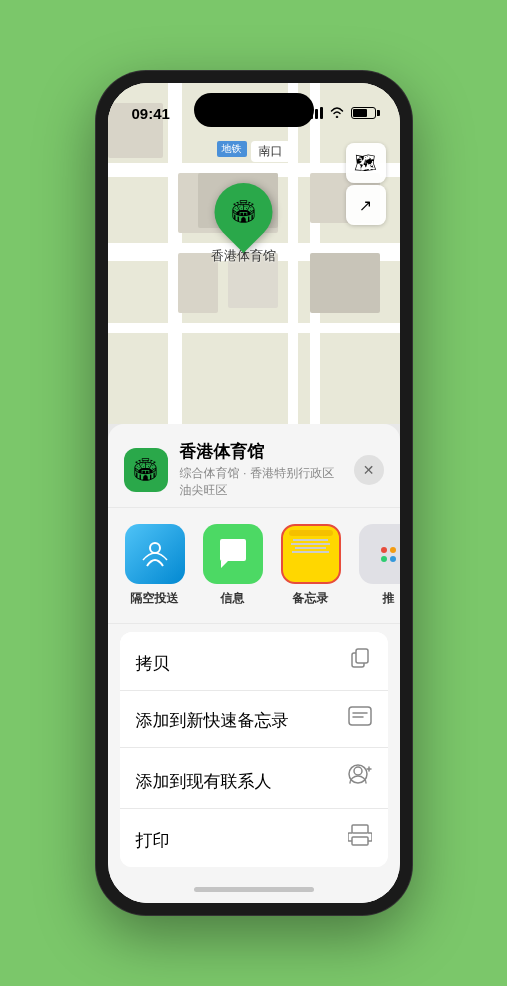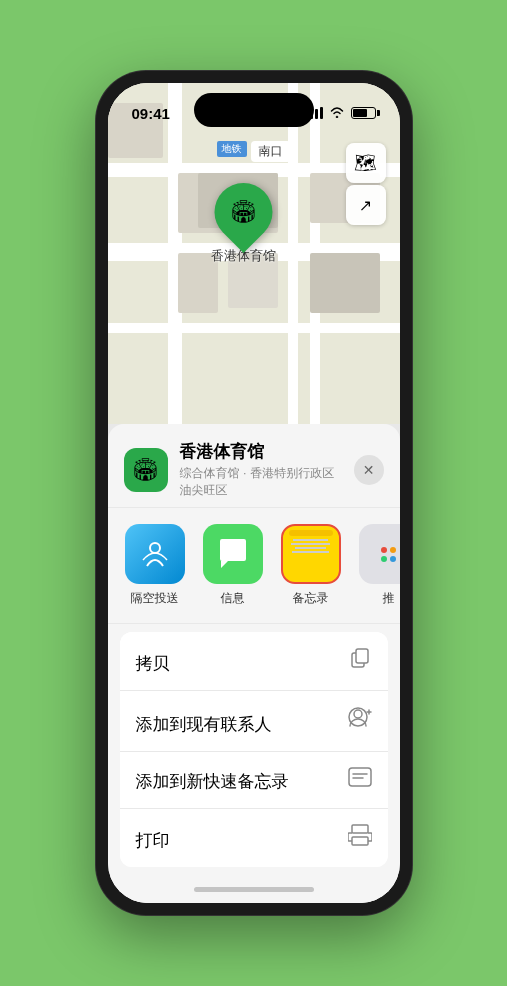--- a/index.html
+++ b/index.html
@@ -332,20 +332,21 @@
 
     .action-icon.more {
       background: #c8c8cc;
       font-size: 20px;
     }
 
     .action-label {
       font-size: 12px;
       color: #333;
       text-align: center;
+      font-weight: bold;
     }
 
     
     .menu-list {
       background: #fff;
       margin: 0;
       border-radius: 12px;
       margin: 8px 12px;
       overflow: hidden;
     }
@@ -531,44 +532,44 @@
           <span class="menu-item-icon">
             <svg width="22" height="22" viewBox="0 0 22 22" fill="none">
               <rect x="2" y="6" width="12" height="14" rx="2" stroke="#888" stroke-width="1.5"></rect>
               <rect x="6" y="2" width="12" height="14" rx="2" stroke="#888" stroke-width="1.5" fill="white"></rect>
             </svg>
           </span>
         </div>
 
 
         <div class="menu-item">
+          <span class="menu-item-text">添加到新快速备忘录</span>
+          <span class="menu-item-icon">
+            <svg width="24" height="20" viewBox="0 0 24 20" fill="none">
+              <rect x="1" y="1" width="22" height="18" rx="3" stroke="#888" stroke-width="1.5"></rect>
+              <line x1="5" y1="7" x2="19" y2="7" stroke="#888" stroke-width="1.5" stroke-linecap="round"></line>
+              <line x1="5" y1="11" x2="15" y2="11" stroke="#888" stroke-width="1.5" stroke-linecap="round"></line>
+            </svg>
+          </span>
+        </div>
+
+        <div class="menu-item">
           <span class="menu-item-text">添加到现有联系人</span>
           <span class="menu-item-icon">
             <svg width="24" height="24" viewBox="0 0 24 24" fill="none">
               <circle cx="10" cy="8" r="4" stroke="#888" stroke-width="1.5"></circle>
               <path d="M2 20 C2 16 6 13 10 13 C14 13 18 16 18 20" stroke="#888" stroke-width="1.5" stroke-linecap="round"></path>
               <circle cx="10" cy="11" r="9" stroke="#888" stroke-width="1.5"></circle>
               <line x1="19" y1="6" x2="23" y2="6" stroke="#888" stroke-width="1.5" stroke-linecap="round"></line>
               <line x1="21" y1="4" x2="21" y2="8" stroke="#888" stroke-width="1.5" stroke-linecap="round"></line>
             </svg>
           </span>
         </div>
 
         <div class="menu-item">
-          <span class="menu-item-text">添加到新快速备忘录</span>
-          <span class="menu-item-icon">
-            <svg width="24" height="20" viewBox="0 0 24 20" fill="none">
-              <rect x="1" y="1" width="22" height="18" rx="3" stroke="#888" stroke-width="1.5"></rect>
-              <line x1="5" y1="7" x2="19" y2="7" stroke="#888" stroke-width="1.5" stroke-linecap="round"></line>
-              <line x1="5" y1="11" x2="15" y2="11" stroke="#888" stroke-width="1.5" stroke-linecap="round"></line>
-            </svg>
-          </span>
-        </div>
-
-        <div class="menu-item">
           <span class="menu-item-text">打印</span>
           <span class="menu-item-icon">
             <svg width="24" height="22" viewBox="0 0 24 22" fill="none">
               <rect x="4" y="1" width="16" height="8" rx="1" stroke="#888" stroke-width="1.5"></rect>
               <rect x="4" y="13" width="16" height="8" rx="1" stroke="#888" stroke-width="1.5"></rect>
               <path d="M4 9 H1 Q0 9 0 10 V16 Q0 17 1 17 H4" stroke="#888" stroke-width="1.5"></path>
               <path d="M20 9 H23 Q24 9 24 10 V16 Q24 17 23 17 H20" stroke="#888" stroke-width="1.5"></path>
             </svg>
           </span>
         </div>

